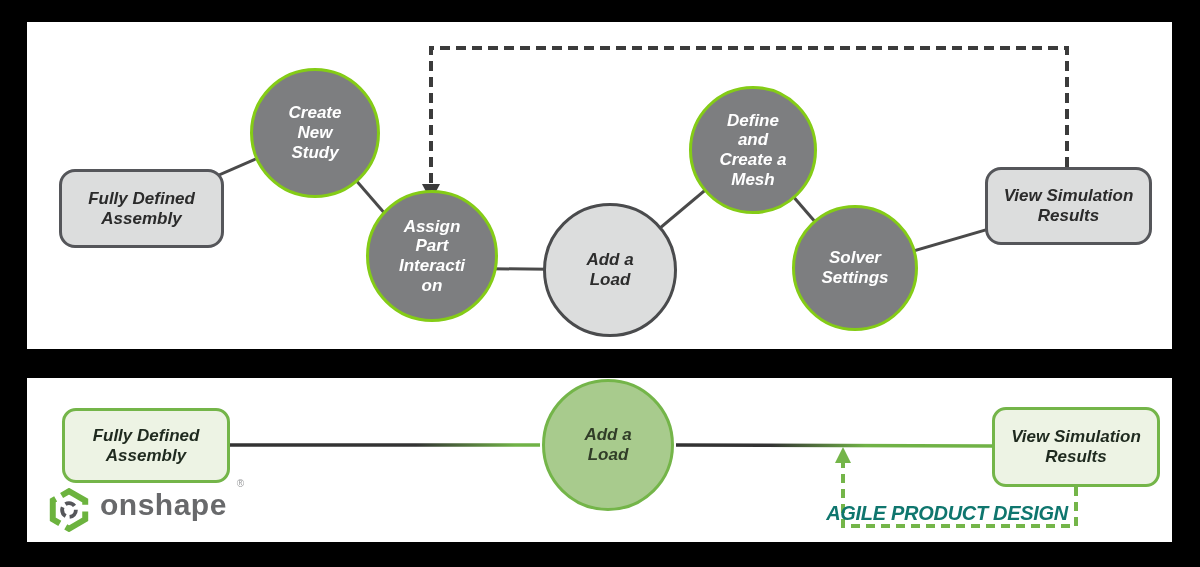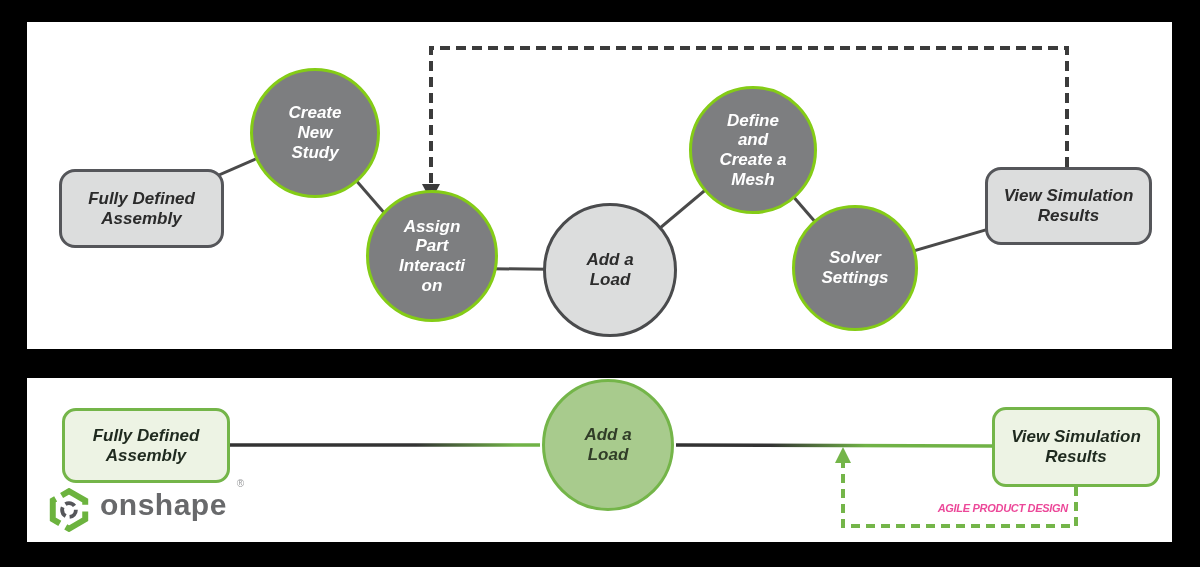--- a/index.html
+++ b/index.html
@@ -13,21 +13,21 @@
         text-align:center;font-style:italic;font-weight:bold;line-height:1.16;
         white-space:pre-line;box-sizing:border-box;}
   .circle{border-radius:50%;}
   .tone-dark{background:#7d7e80;border:3px solid #84cc16;color:#ffffff;font-size:17px;}
   .tone-light{background:#dcdddd;border:3px solid #4a4b4d;color:#2d2d2d;font-size:17px;}
   .tone-graybox{background:#dcdddd;border:3px solid #55565a;border-radius:16px;color:#2b2b2b;font-size:17px;}
   .tone-greenbox{background:#edf3e4;border:3px solid #74b549;border-radius:14px;color:#1f2a1f;font-size:17px;}
   .tone-greencircle{background:#a8cb8d;border:3px solid #74b549;color:#313d28;font-size:17px;}
   .loop-label{position:absolute;font-style:italic;font-weight:bold;letter-spacing:-0.3px;white-space:nowrap;}
   .loop-label.conventional{right:119px;top:33px;font-size:18px;color:#3a3a3a;}
-  .loop-label.agile{right:104px;top:124px;font-size:11px;color:#ec4899;}
+  .loop-label.agile{right:104px;top:124px;font-size:20px;color:#0f766e;}
   .brand{position:absolute;left:20px;top:110px;display:flex;align-items:flex-start;gap:9px;}
   .wordmark{font-size:30px;font-weight:600;color:#68696b;letter-spacing:0.5px;font-style:normal;}
   .regmark{font-size:10px;color:#9a9b9d;vertical-align:top;position:relative;top:-10px;left:1px;}
 </style>
 </head>
 <body>
 
 <div class="stage">
 
   <section class="panel top">

